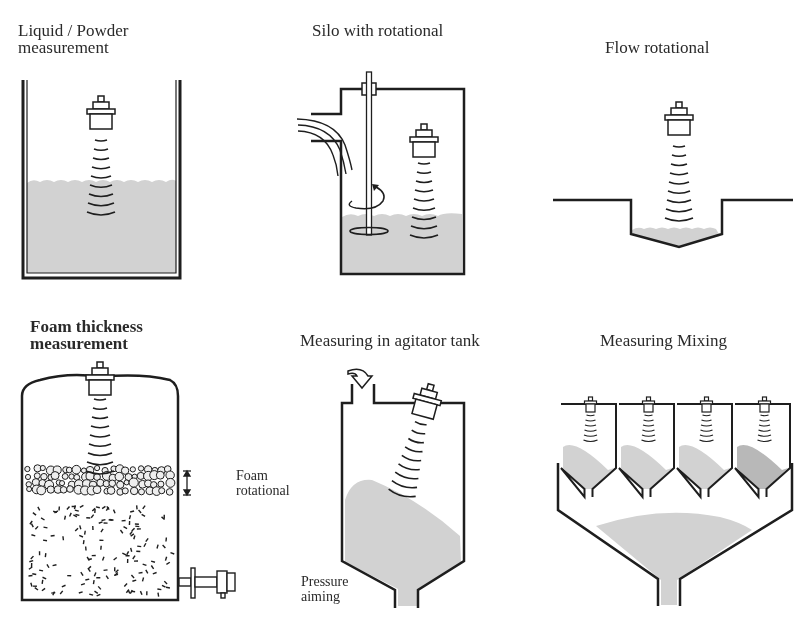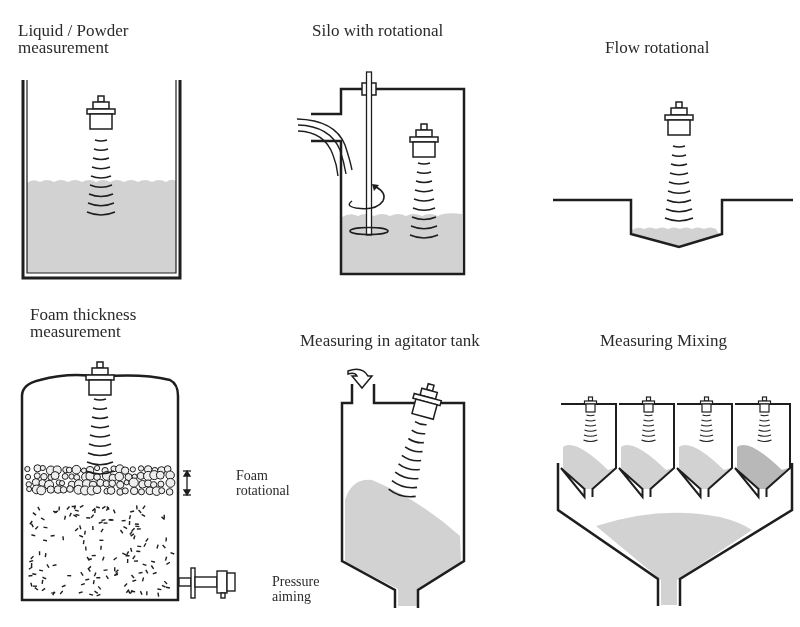--- a/index.html
+++ b/index.html
@@ -15,36 +15,36 @@
 <div class="caption" style="left:18px; top:22px; width:165px;">
   <div>Liquid / Powder</div>
   <div>measurement</div>
 </div>
 <div class="caption" style="left:312px; top:22px; width:170px;">
   <div>Silo with rotational</div>
 </div>
 <div class="caption" style="left:605px; top:39px; width:170px;">
   <div>Flow rotational</div>
 </div>
-<div class="caption" style="left:30px; top:306px; width:160px;">
+<div class="caption" style="left:30px; top:318px; width:160px;font-weight:bold;">
   <div>Foam thickness</div>
   <div>measurement</div>
 </div>
 <div class="caption" style="left:300px; top:332px; width:230px;">
   <div>Measuring in agitator tank</div>
 </div>
 <div class="caption" style="left:600px; top:332px; width:150px;">
   <div>Measuring Mixing</div>
 </div>
 
 <div class="note" style="left:196px; top:468px;">
   <div>Foam</div>
   <div>rotational</div>
 </div>
-<div class="note" style="left:232px; top:574px;">
+<div class="note" style="left:261px; top:574px;">
   <div>Pressure</div>
   <div>aiming</div>
 </div>
 
 <svg width="800" height="627" viewBox="0 0 800 627">
   <defs>
     <g id="sensor">
       <rect x="-3" y="-16" width="6" height="6" fill="#fff" stroke="#1e1e1e" stroke-width="1.5"></rect>
       <rect x="-8" y="-10" width="16" height="7" fill="#fff" stroke="#1e1e1e" stroke-width="1.5"></rect>
       <rect x="-14" y="-3" width="28" height="5" fill="#fff" stroke="#1e1e1e" stroke-width="1.5"></rect>

